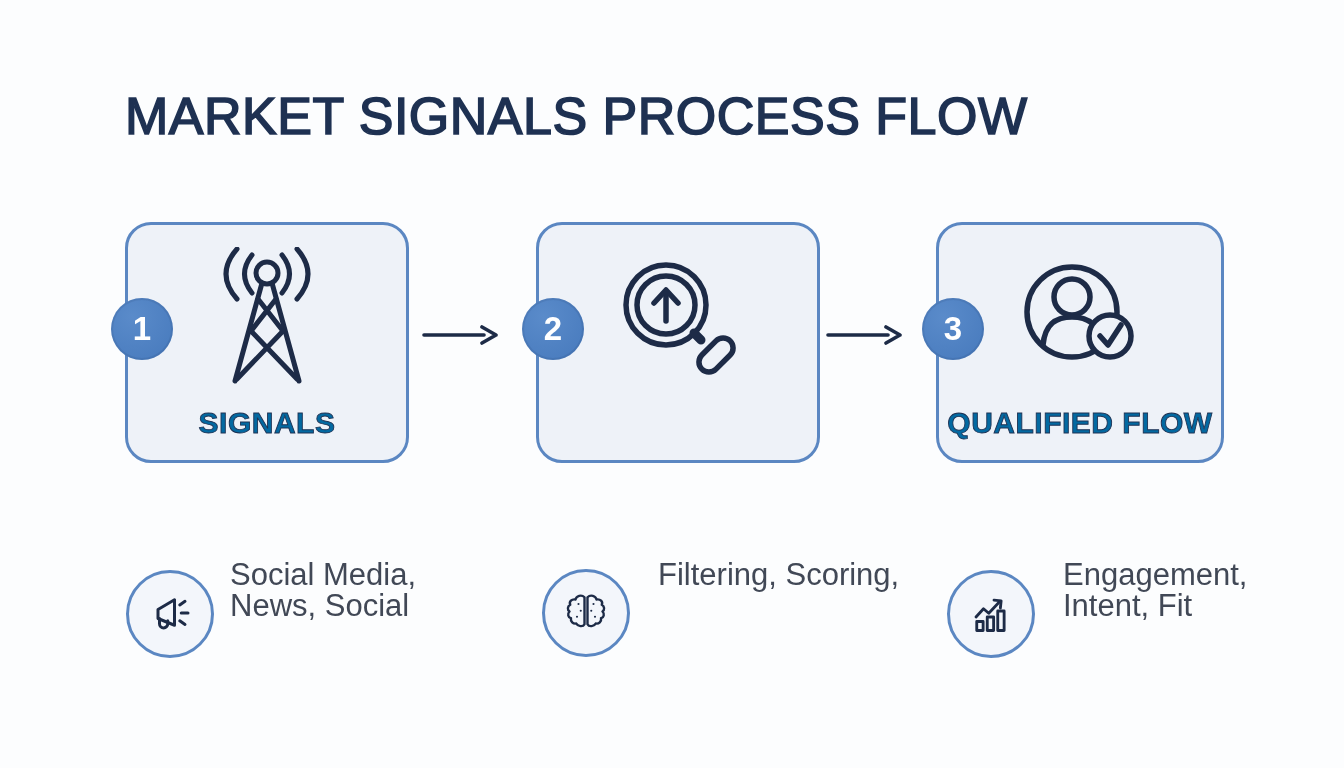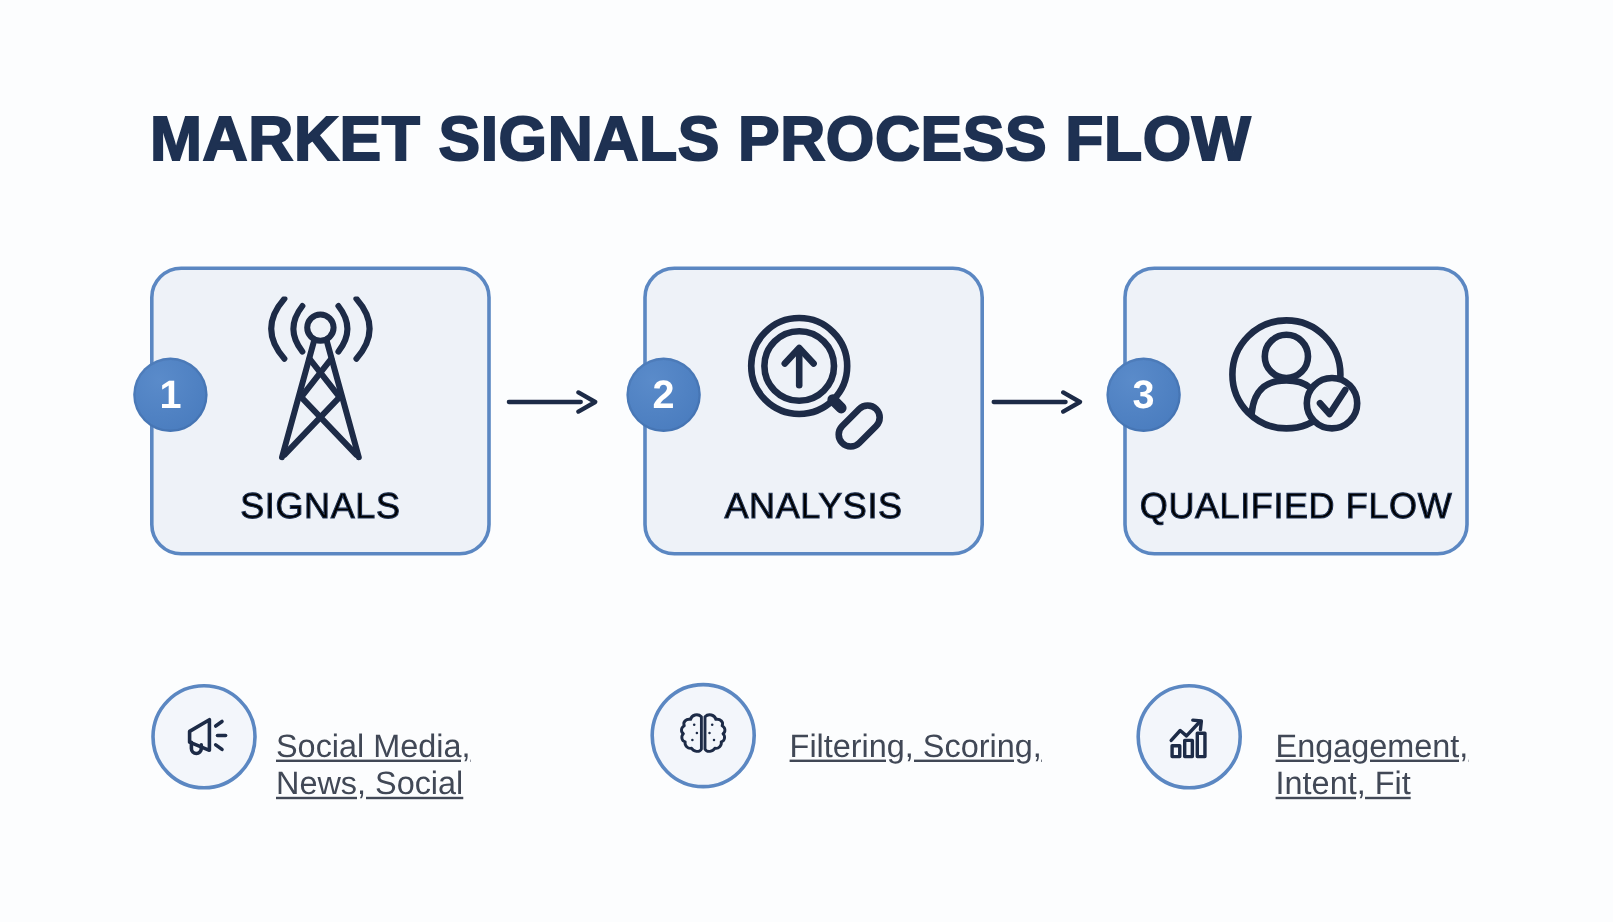--- a/index.html
+++ b/index.html
@@ -2,51 +2,51 @@
 <html><head>
 <meta charset="utf-8">
 <style>
   html,body{margin:0;padding:0;background:#fcfdfe;}
   .stage{
     position:relative;width:1344px;height:768px;overflow:hidden;
     background:#fcfdfe;font-family:"Liberation Sans",sans-serif;
   }
   .title{
     position:absolute;left:125px;top:86px;margin:0;
-    font-size:52px;font-weight:700;letter-spacing:.5px;white-space:nowrap;
+    font-size:52px;font-weight:400;letter-spacing:.5px;white-space:nowrap;
     color:#1e3152;-webkit-text-stroke:1.6px #1e3152;
   }
   .card{
     position:absolute;top:222px;width:284px;height:241px;
     background:#eef2f8;border:3px solid #5b87c2;border-radius:26px;
     box-sizing:border-box;
   }
   .badge{
     position:absolute;left:-17px;top:73px;width:62px;height:62px;border-radius:50%;
     background:radial-gradient(circle at 35% 30%, #5a8bca, #4679bc);
     color:#ffffff;font-weight:700;font-size:33px;
     display:flex;align-items:center;justify-content:center;
     box-shadow:inset 0 0 0 2px rgba(31,58,95,.12);
   }
   .card-icon{
     position:absolute;left:50%;transform:translateX(-50%);
   }
   .card-label{
     position:absolute;bottom:20px;left:0;width:100%;text-align:center;
-    font-size:30px;font-weight:400;letter-spacing:.5px;color:#000000;
+    font-size:30px;font-weight:700;letter-spacing:.5px;color:#0369a1;
     -webkit-text-stroke:.9px #1e3152;white-space:nowrap;
   }
   .flow-arrow{position:absolute;top:325px;}
   .detail-circle{
     position:absolute;width:82px;height:82px;border-radius:50%;
     border:3px solid #5b87c2;background:#f3f6fb;
     display:flex;align-items:center;justify-content:center;box-sizing:content-box;
   }
   .detail-text{
-    position:absolute;top:607px;font-size:27px;line-height:31px;color:#414856;text-decoration:underline;
+    position:absolute;top:559px;font-size:31px;line-height:31px;color:#414856;
   }
   svg{display:block;}
 </style>
 </head>
 <body>
 
 <div class="stage">
 
   <h1 class="title">MARKET SIGNALS PROCESS FLOW</h1>
 
@@ -76,21 +76,20 @@
   <div class="card" style="left:536px;">
     <div class="badge">2</div>
     <svg class="card-icon" style="top:24px;" width="140" height="140" viewBox="0 0 140 140" fill="none" stroke="#1d2b47" stroke-width="5.5" stroke-linecap="round" stroke-linejoin="round">
       <circle cx="58" cy="56" r="40"></circle>
       <circle cx="58" cy="56" r="29"></circle>
       <line x1="58" y1="72" x2="58" y2="44"></line>
       <polyline points="46,54 58,41 70,54"></polyline>
       <line x1="86" y1="84" x2="93" y2="91" stroke-width="9"></line>
       <rect x="98" y="86" width="20" height="40" rx="10" transform="rotate(45 108 106)"></rect>
     </svg>
-    <div class="card-label">ANALYSIS</div>
   </div>
 
   <svg class="flow-arrow" style="left:826px;" width="78" height="20" viewBox="0 0 78 20" fill="none" stroke="#1d2b47" stroke-width="3.6" stroke-linecap="round" stroke-linejoin="round">
     <line x1="2" y1="10" x2="62" y2="10"></line>
     <polyline points="60,2 74,10 60,18"></polyline>
   </svg>
 
   <div class="card" style="left:936px;width:288px;">
     <div class="badge">3</div>
     <svg class="card-icon" style="top:30px;" width="130" height="118" viewBox="0 0 130 118" fill="none" stroke="#1d2b47" stroke-width="5.5" stroke-linecap="round" stroke-linejoin="round">

